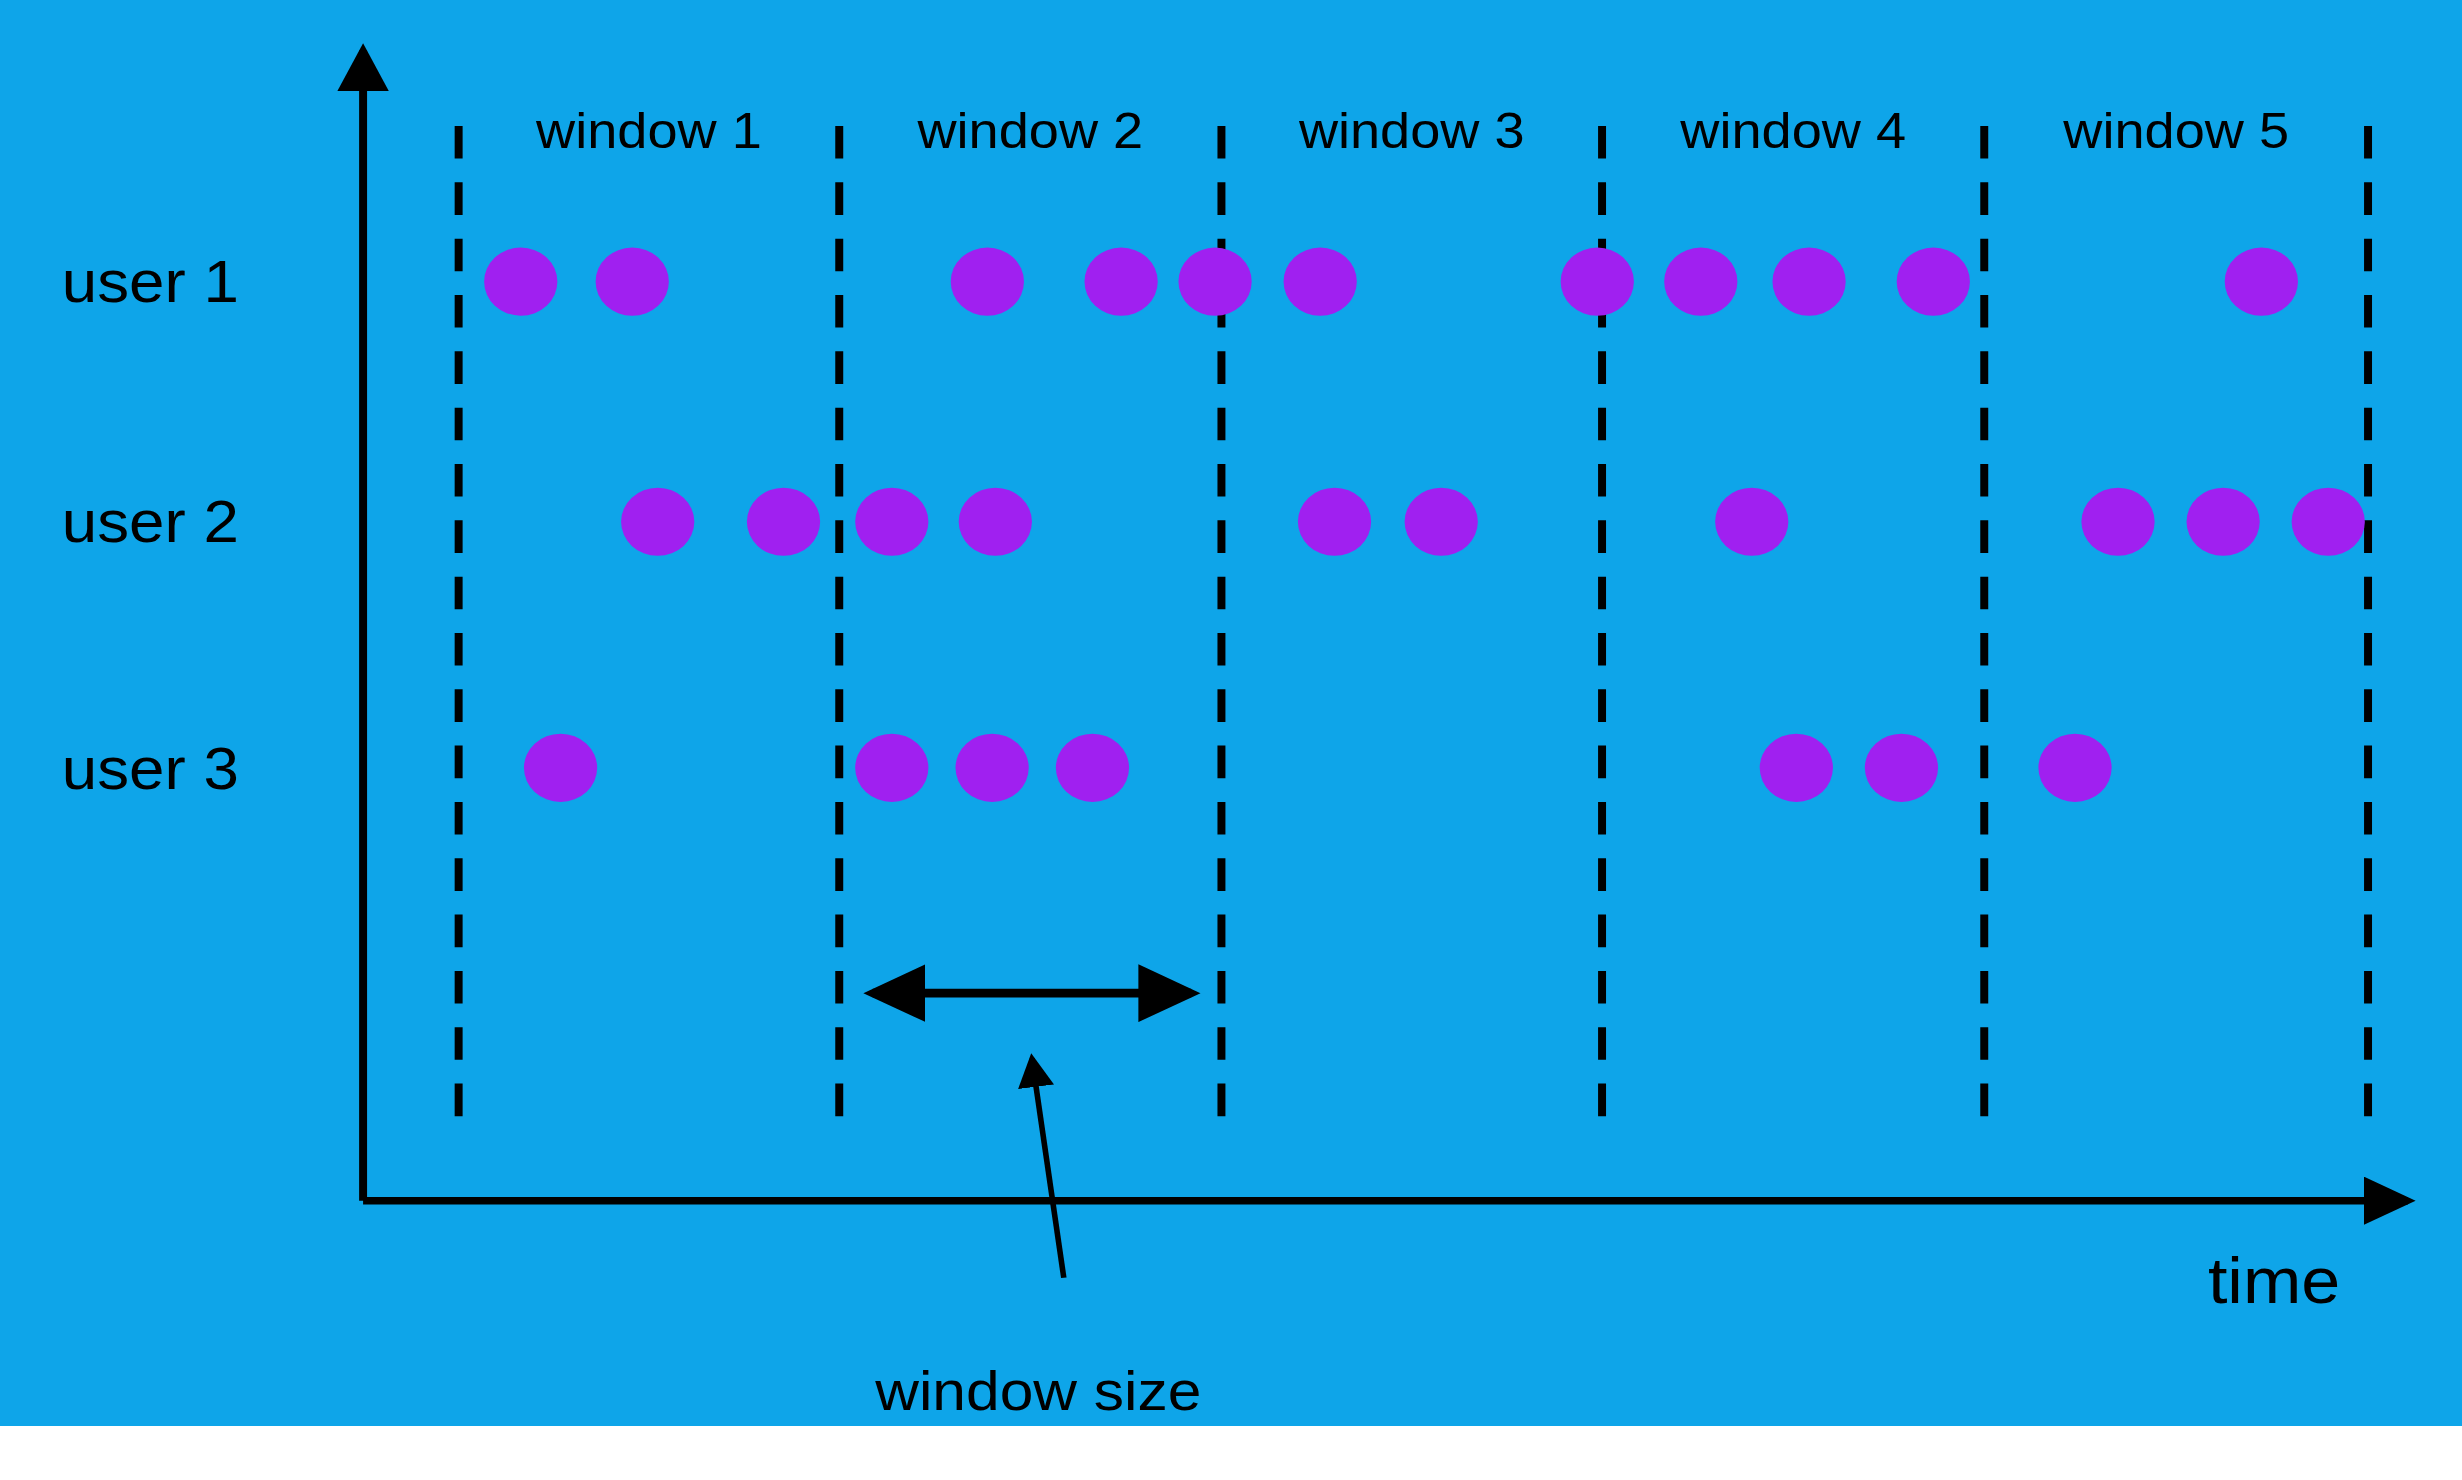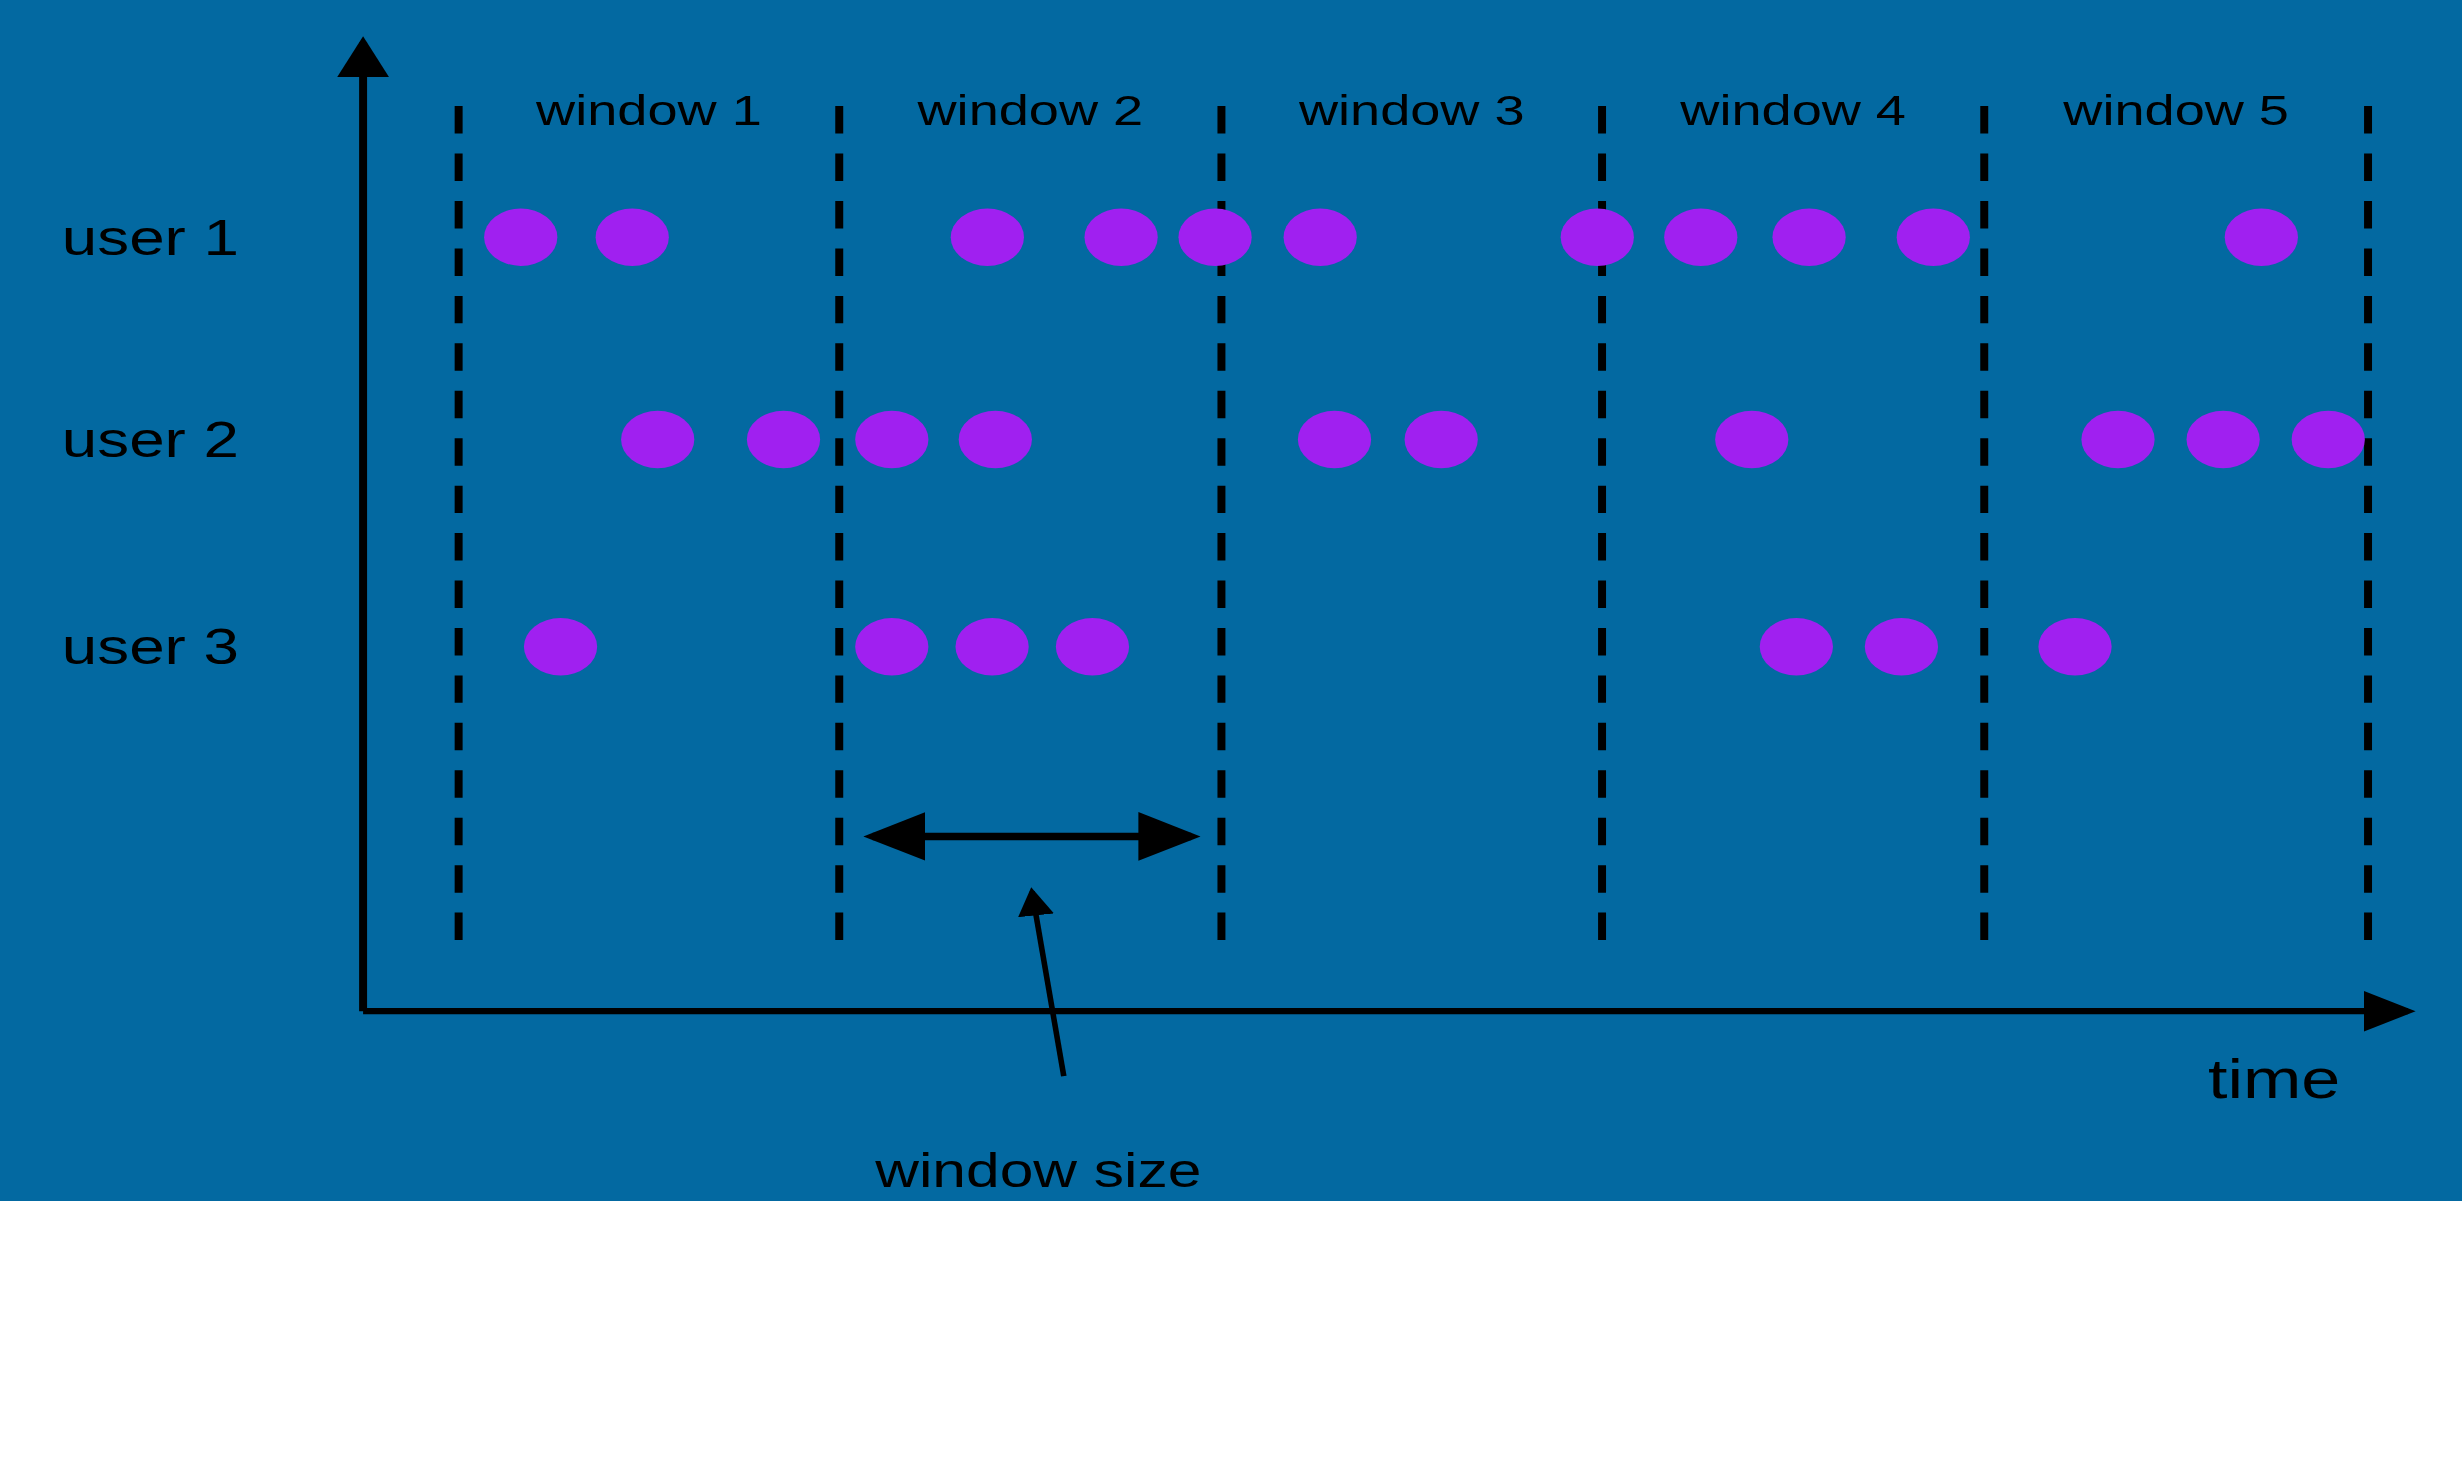--- a/index.html
+++ b/index.html
@@ -3,22 +3,22 @@
 <meta charset="utf-8">
 <style>
   html, body {
     margin: 0;
     padding: 0;
     background: #ffffff;
   }
   .canvas {
     position: relative;
     width: 2462px;
-    height: 1201px;
-    background: #0369a1;
+    height: 1426px;
+    background: #0ea5e9;
     overflow: hidden;
   }
   svg {
     display: block;
     width: 100%;
     height: 100%;
   }
   svg text {
     font-family: "Liberation Sans", sans-serif;
     fill: #000000;

